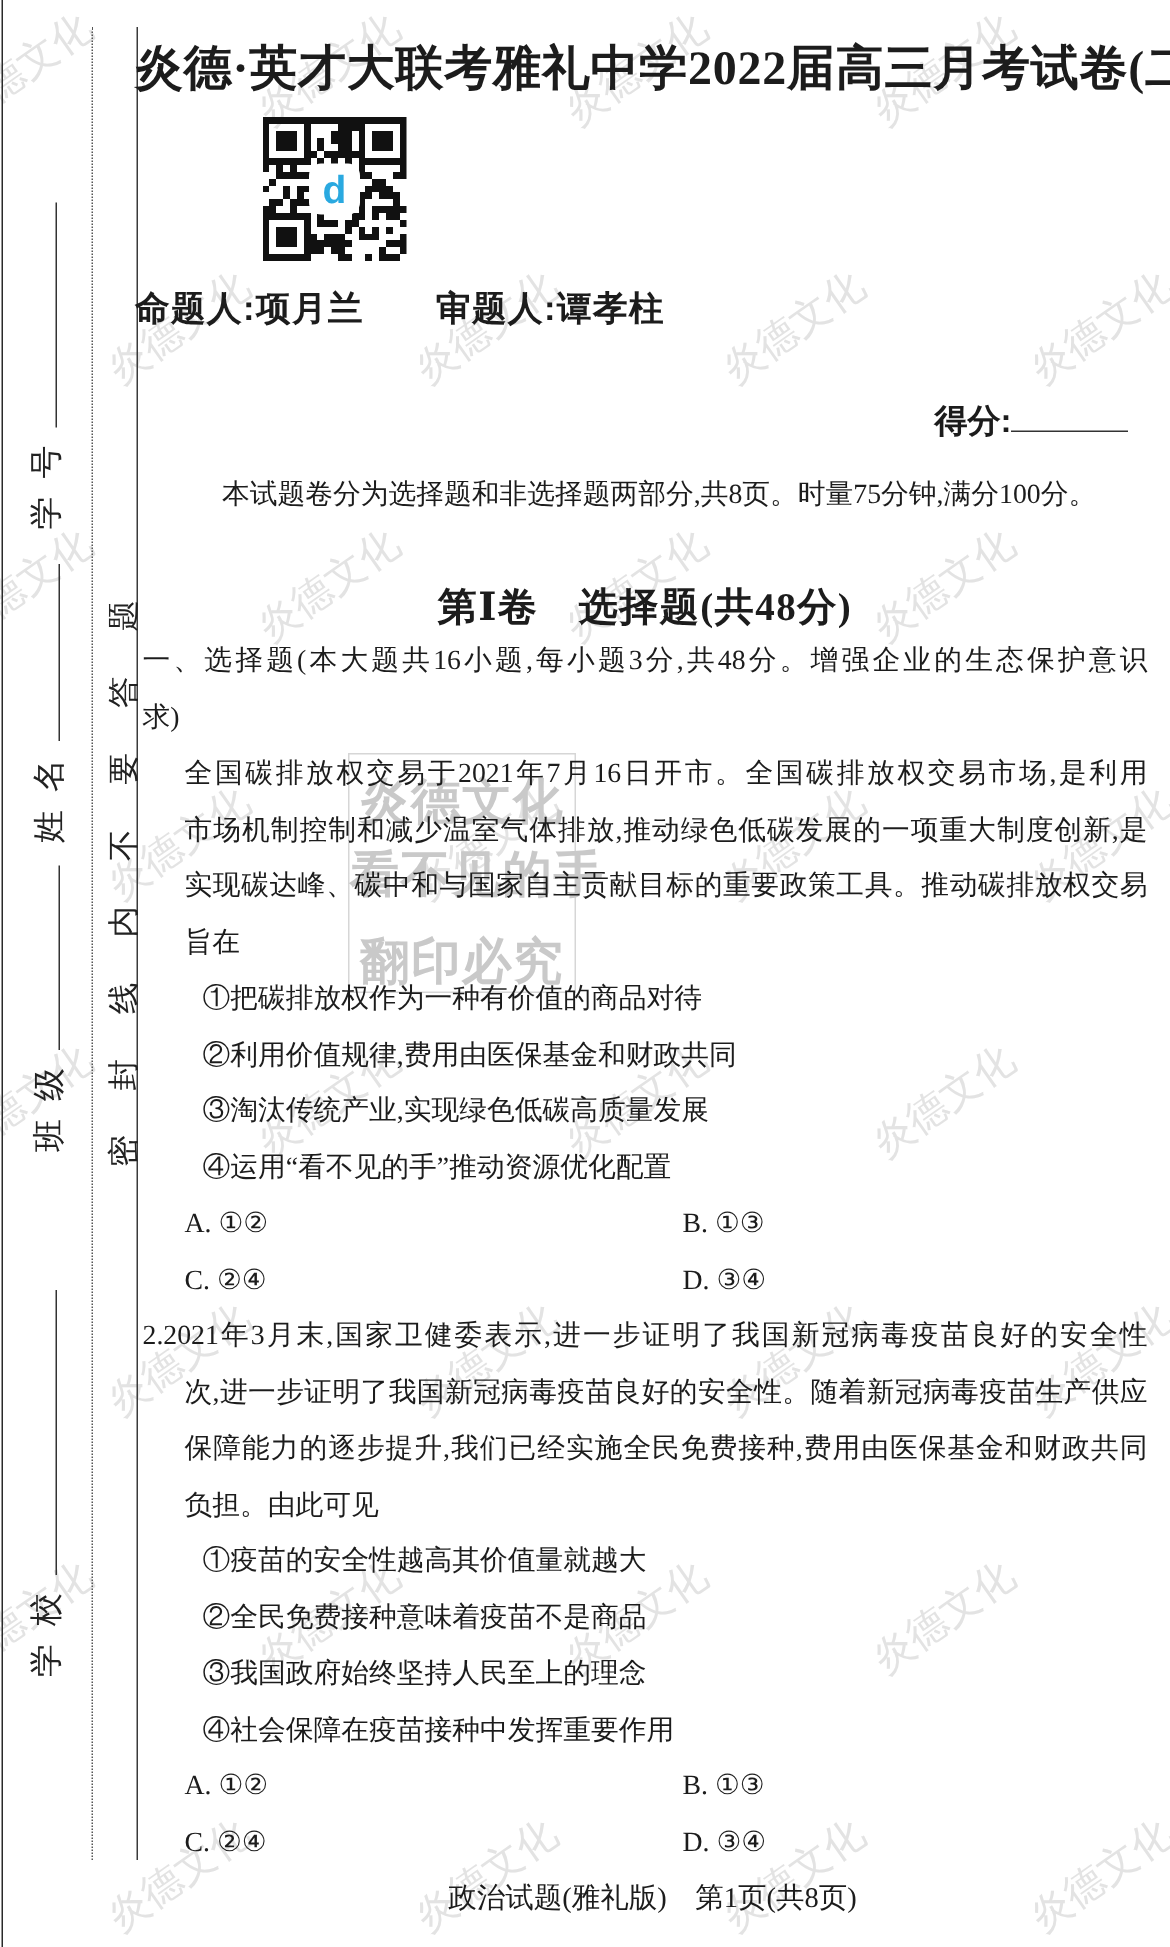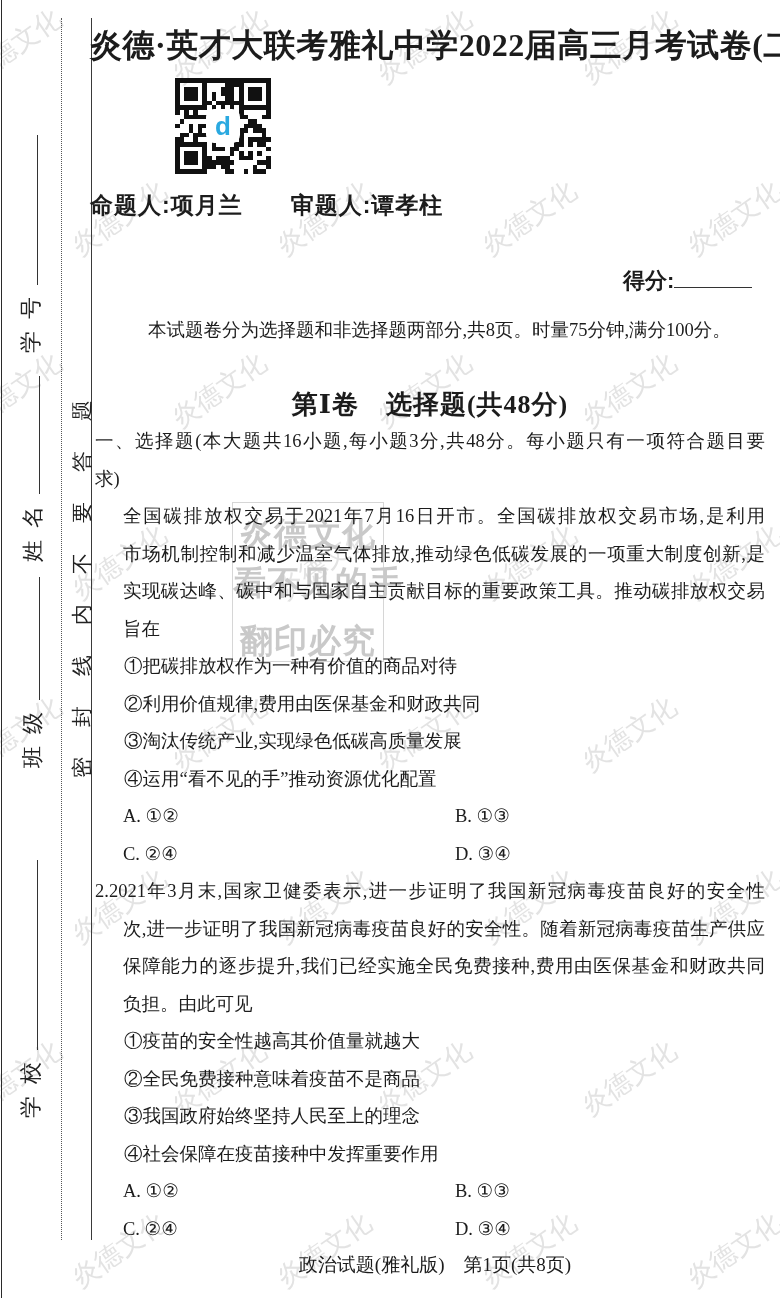--- a/index.html
+++ b/index.html
@@ -49,21 +49,21 @@
          font-size:22px;font-weight:bold;}
   .score-line{display:inline-block;width:78px;border-bottom:1.5px solid #333;height:2px;vertical-align:baseline;}
   
   .main{position:absolute;left:95px;top:312px;width:670px;z-index:3;}
   .line{line-height:37.5px;font-size:18.5px;}
   .just{text-align:justify;text-align-last:justify;}
   .cont{margin-left:28px;}
   .intro{text-indent:53px;}
   .sec-title{text-align:center;font-weight:bold;font-size:26px;line-height:37.5px;letter-spacing:1px;margin-top:36px;}
   .part-label{font-weight:normal;}
-  .item{margin-left:29px;line-height:37.5px;font-size:18.5px;}
+  .item{margin-left:40px;line-height:37.5px;font-size:18.5px;}
   .choices{margin-left:28px;display:grid;grid-template-columns:332px 1fr;}
   .choices div{line-height:37.5px;font-size:18.5px;}
   .footer{position:absolute;left:90px;top:1252px;width:690px;text-align:center;z-index:3;font-size:19px;}
 </style>
 </head>
 <body>
 
 <div class="page">
 
   <div class="wm-layer">
@@ -361,21 +361,21 @@
   <div class="authors">命题人:项月兰　　审题人:谭孝柱</div>
 
   <div class="score">
     <span>得分:</span><span class="score-line"></span>
   </div>
 
   <div class="main">
     <div class="line intro">本试题卷分为选择题和非选择题两部分,共8页。时量75分钟,满分100分。</div>
     <div class="sec-title">第Ⅰ卷　选择题(共48分)</div>
 
-    <div class="line just"><b class="part-label">一、选择题</b><span>(本大题共16小题,每小题3分,共48分。每小题只有一项符合题目要</span></div>
+    <div class="line just"><b class="part-label">一、选择题</b><span>(本大题共16小题,每小题3分,共48分。增强企业的生态保护意识</span></div>
     <div class="line">求)</div>
 
     <div>
       <div class="line cont just">全国碳排放权交易于2021年7月16日开市。全国碳排放权交易市场,是利用</div>
       <div class="line cont just">市场机制控制和减少温室气体排放,推动绿色低碳发展的一项重大制度创新,是</div>
       <div class="line cont just">实现碳达峰、碳中和与国家自主贡献目标的重要政策工具。推动碳排放权交易</div>
       <div class="line cont">旨在</div>
       <div class="item">①把碳排放权作为一种有价值的商品对待</div>
       <div class="item">②利用价值规律,费用由医保基金和财政共同</div>
       <div class="item">③淘汰传统产业,实现绿色低碳高质量发展</div>

